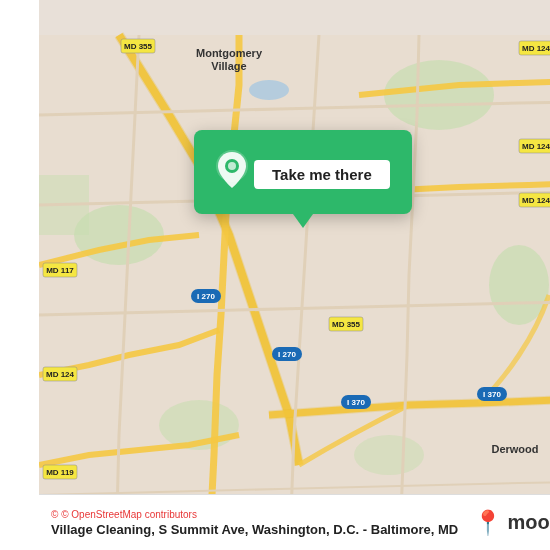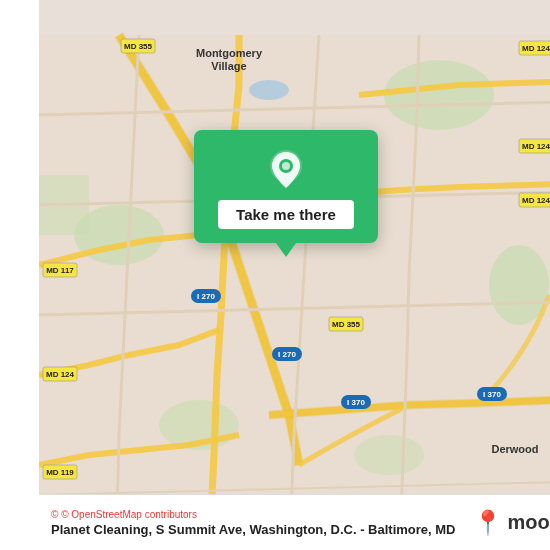--- a/index.html
+++ b/index.html
@@ -26,25 +26,25 @@
       top: 0; left: 0;
       width: 100%;
       height: 100%;
     }
 
     
     .popup-card {
       position: absolute;
       top: 130px;
       left: 155px;
-      width: 184px;
+      width: 218px;
       background: #2db86a;
       border-radius: 8px;
       display: flex;
-      flex-direction: column;
+      flex-direction: row;
       align-items: center;
       padding: 18px 16px 14px 16px;
       box-shadow: 0 4px 16px rgba(0,0,0,0.25);
       z-index: 10;
     }
 
     .popup-card::after {
       content: '';
       position: absolute;
       bottom: -14px;
@@ -223,20 +223,20 @@
     </svg>
     <button class="take-me-there-btn">Take me there</button>
   </div>
 
   <div class="bottom-bar">
     <div class="bottom-left">
       <div class="osm-credit">
         <span>©</span>
         <span>© OpenStreetMap contributors</span>
       </div>
-      <div class="location-text">Planet Cleaning, S Summit Ave, Washington, D.C. - Baltimore, MD</div>
+      <div class="location-text">Village Cleaning, S Summit Ave, Washington, D.C. - Baltimore, MD</div>
     </div>
     <div class="moovit-logo">
       <span style="font-size:24px;">📍</span>
       <span class="moovit-text">moovit</span>
     </div>
   </div>
 </div>
 
 </body></html>

